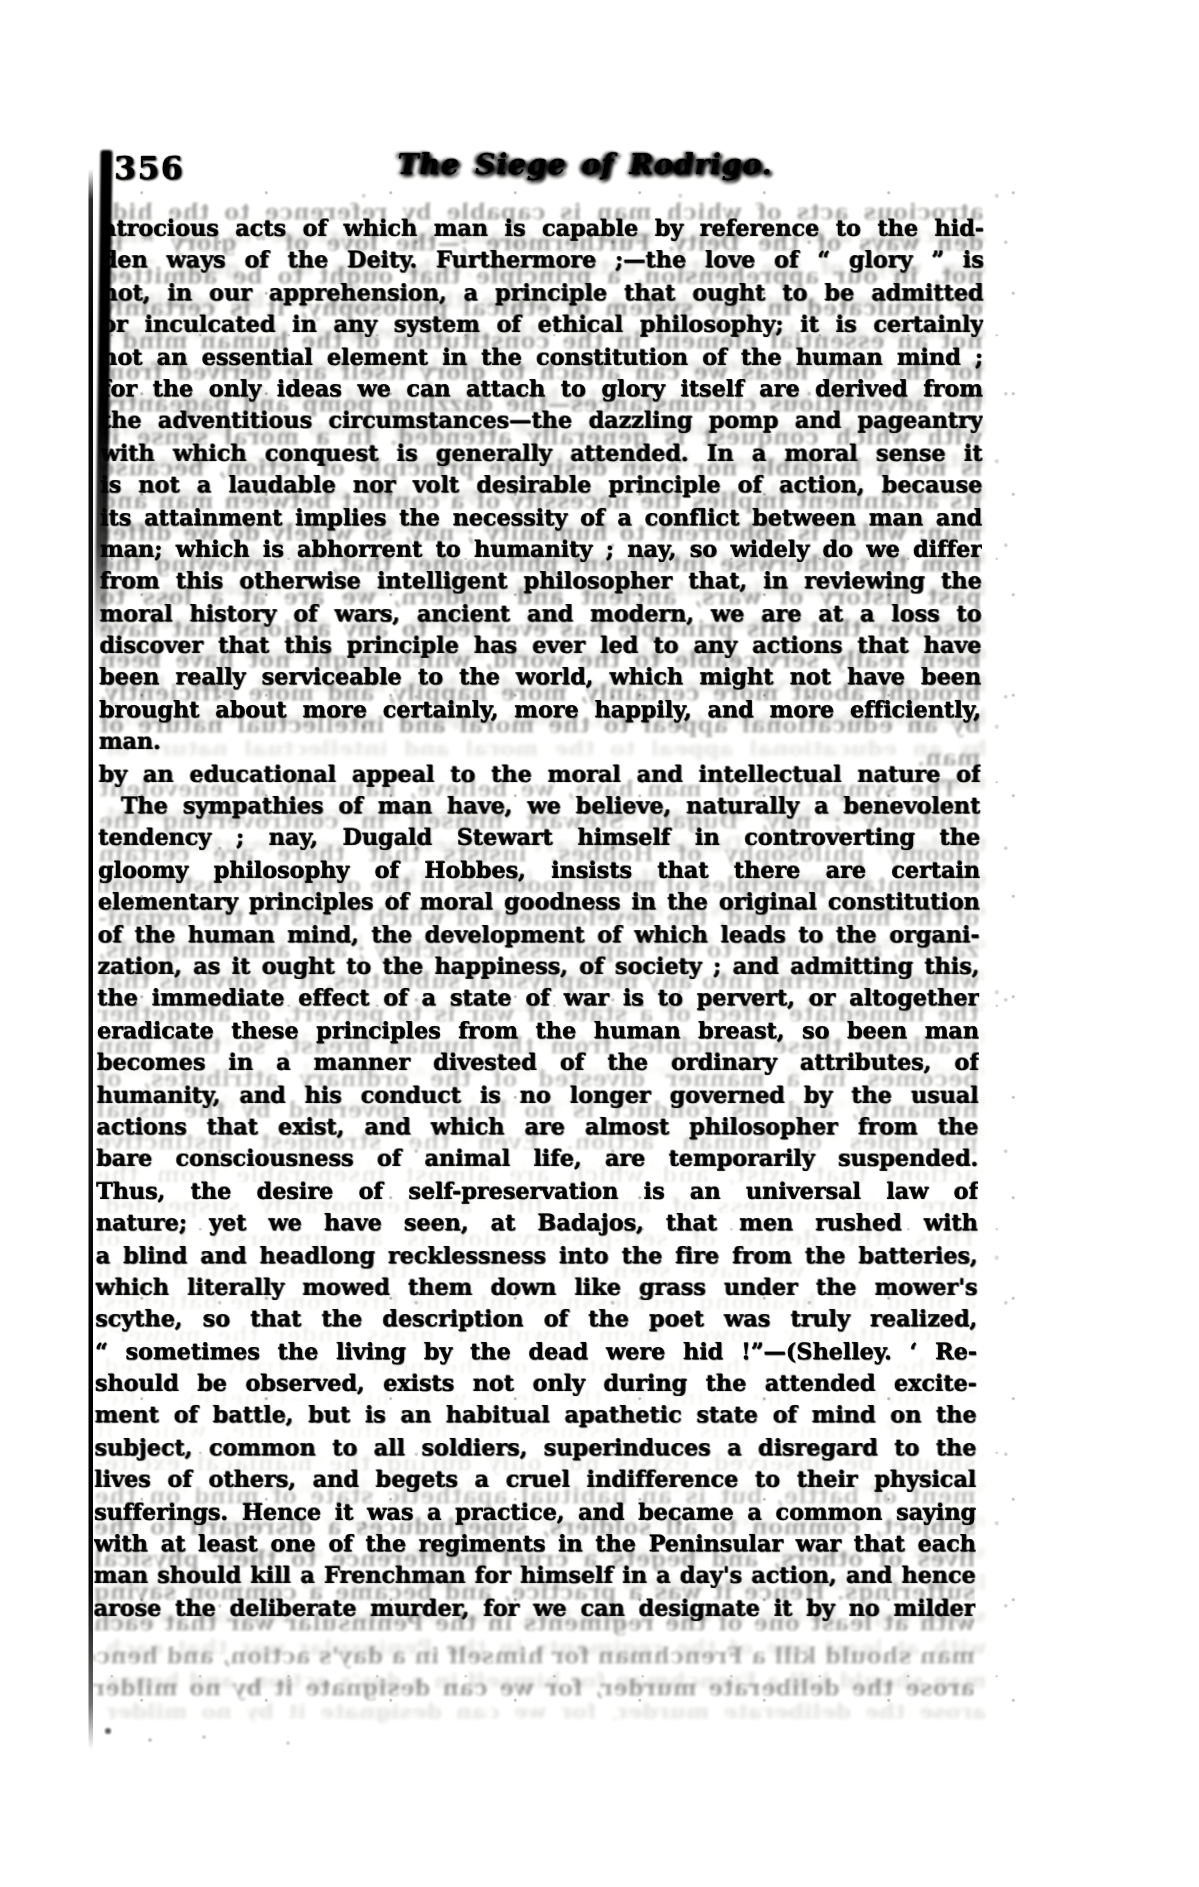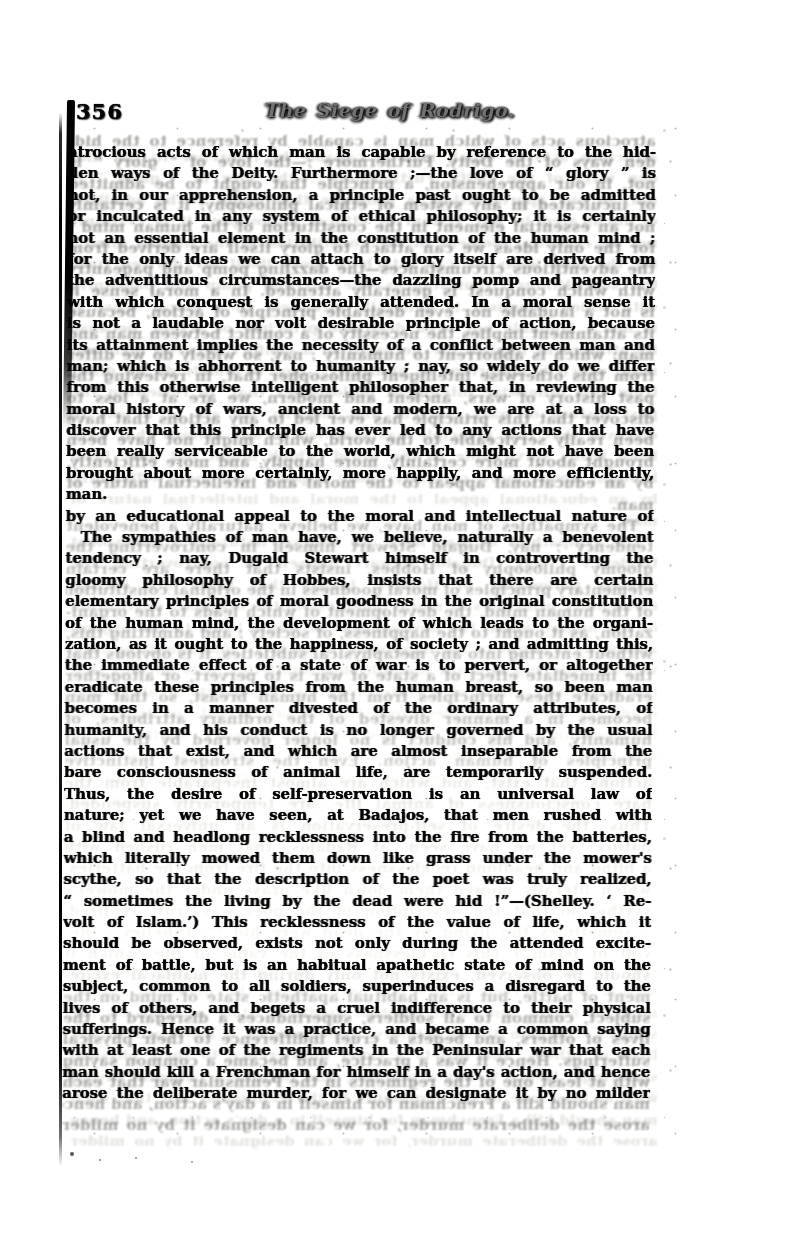--- a/index.html
+++ b/index.html
@@ -56,21 +56,21 @@
     letter-spacing: 1px;
     text-shadow: 0 0 1px #000, 1px 1px 1.5px rgba(0,0,0,.8);
     filter: blur(0.3px);
   }
   #running-head {
     position: absolute;
     left: 110px; top: 99px;
     width: 560px;
     text-align: center;
     font-size: 19px; font-weight: bold; font-style: italic;
-    color: #737373;
+    color: #000000;
     letter-spacing: 0.5px;
     word-spacing: 3px;
     text-shadow: 0 0 1.5px #000, 2px 1px 2.5px rgba(0,0,0,.95),
                  -2px 0px 2.5px rgba(0,0,0,.8), 0 2px 3px rgba(0,0,0,.6);
     filter: blur(0.5px);
   }
 
   #body-text {
     position: absolute;
     left: 68px; top: 142px;
@@ -262,21 +262,21 @@
       <div class="line">lives of others, and begets a cruel indifference to their physical</div>
       <div class="line">sufferings.  Hence it was a practice, and became a common saying</div>
       <div class="line">with at least one of the regiments in the Peninsular war that each</div>
       <div class="line">man should kill a Frenchman for himself in a day's action, and hence</div>
       <div class="line">arose the deliberate murder, for we can designate it by no milder</div>
     </div>
 
   <div id="body-text">
       <div class="line">atrocious acts of which man is capable by reference to the hid-</div>
       <div class="line">den ways of the Deity.  Furthermore ;—the love of “ glory ” is</div>
-      <div class="line">not, in our apprehension, a principle past ought to be admitted</div>
+      <div class="line">not, in our apprehension, a principle that ought to be admitted</div>
       <div class="line">or inculcated in any system of ethical philosophy; it is certainly</div>
       <div class="line">not an essential element in the constitution of the human mind ;</div>
       <div class="line">for the only ideas we can attach to glory itself are derived from</div>
       <div class="line">the adventitious circumstances—the dazzling pomp and pageantry</div>
       <div class="line">with which conquest is generally attended.  In a moral sense it</div>
       <div class="line">is not a laudable nor volt desirable principle of action, because</div>
       <div class="line">its attainment implies the necessity of a conflict between man and</div>
       <div class="line">man; which is abhorrent to humanity ; nay, so widely do we differ</div>
       <div class="line">from this otherwise intelligent philosopher that, in reviewing the</div>
       <div class="line">moral history of wars, ancient and modern, we are at a loss to</div>
@@ -288,29 +288,28 @@
       <div class="line indent">The sympathies of man have, we believe, naturally a benevolent</div>
       <div class="line">tendency ; nay, Dugald Stewart himself in controverting the</div>
       <div class="line">gloomy philosophy of Hobbes, insists that there are certain</div>
       <div class="line">elementary principles of moral goodness in the original constitution</div>
       <div class="line">of the human mind, the development of which leads to the organi-</div>
       <div class="line">zation, as it ought to the happiness, of society ; and admitting this,</div>
       <div class="line">the immediate effect of a state of war is to pervert, or altogether</div>
       <div class="line">eradicate these principles from the human breast, so been man</div>
       <div class="line">becomes in a manner divested of the ordinary attributes, of</div>
       <div class="line">humanity, and his conduct is no longer governed by the usual</div>
-      <div class="line">actions that exist, and which are almost inseparable from the</div>
+      <div class="line">actions that exist, and which are almost philosopher from the</div>
       <div class="line">bare consciousness of animal life, are temporarily suspended.</div>
       <div class="line">Thus, the desire of self-preservation is an universal law of</div>
       <div class="line">nature; yet we have seen, at Badajos, that men rushed with</div>
       <div class="line">a blind and headlong recklessness into the fire from the batteries,</div>
       <div class="line">which literally mowed them down like grass under the mower's</div>
       <div class="line">scythe, so that the description of the poet was truly realized,</div>
       <div class="line">“ sometimes the living by the dead were hid !”—(Shelley.  ‘ Re-</div>
-      <div class="line">volt of Islam.’)  This recklessness of the value of life, which it</div>
       <div class="line">should be observed, exists not only during the attended excite-</div>
       <div class="line">ment of battle, but is an habitual apathetic state of mind on the</div>
       <div class="line">subject, common to all soldiers, superinduces a disregard to the</div>
       <div class="line">lives of others, and begets a cruel indifference to their physical</div>
       <div class="line">sufferings.  Hence it was a practice, and became a common saying</div>
       <div class="line">with at least one of the regiments in the Peninsular war that each</div>
       <div class="line">man should kill a Frenchman for himself in a day's action, and hence</div>
       <div class="line">arose the deliberate murder, for we can designate it by no milder</div>
     </div>
 

